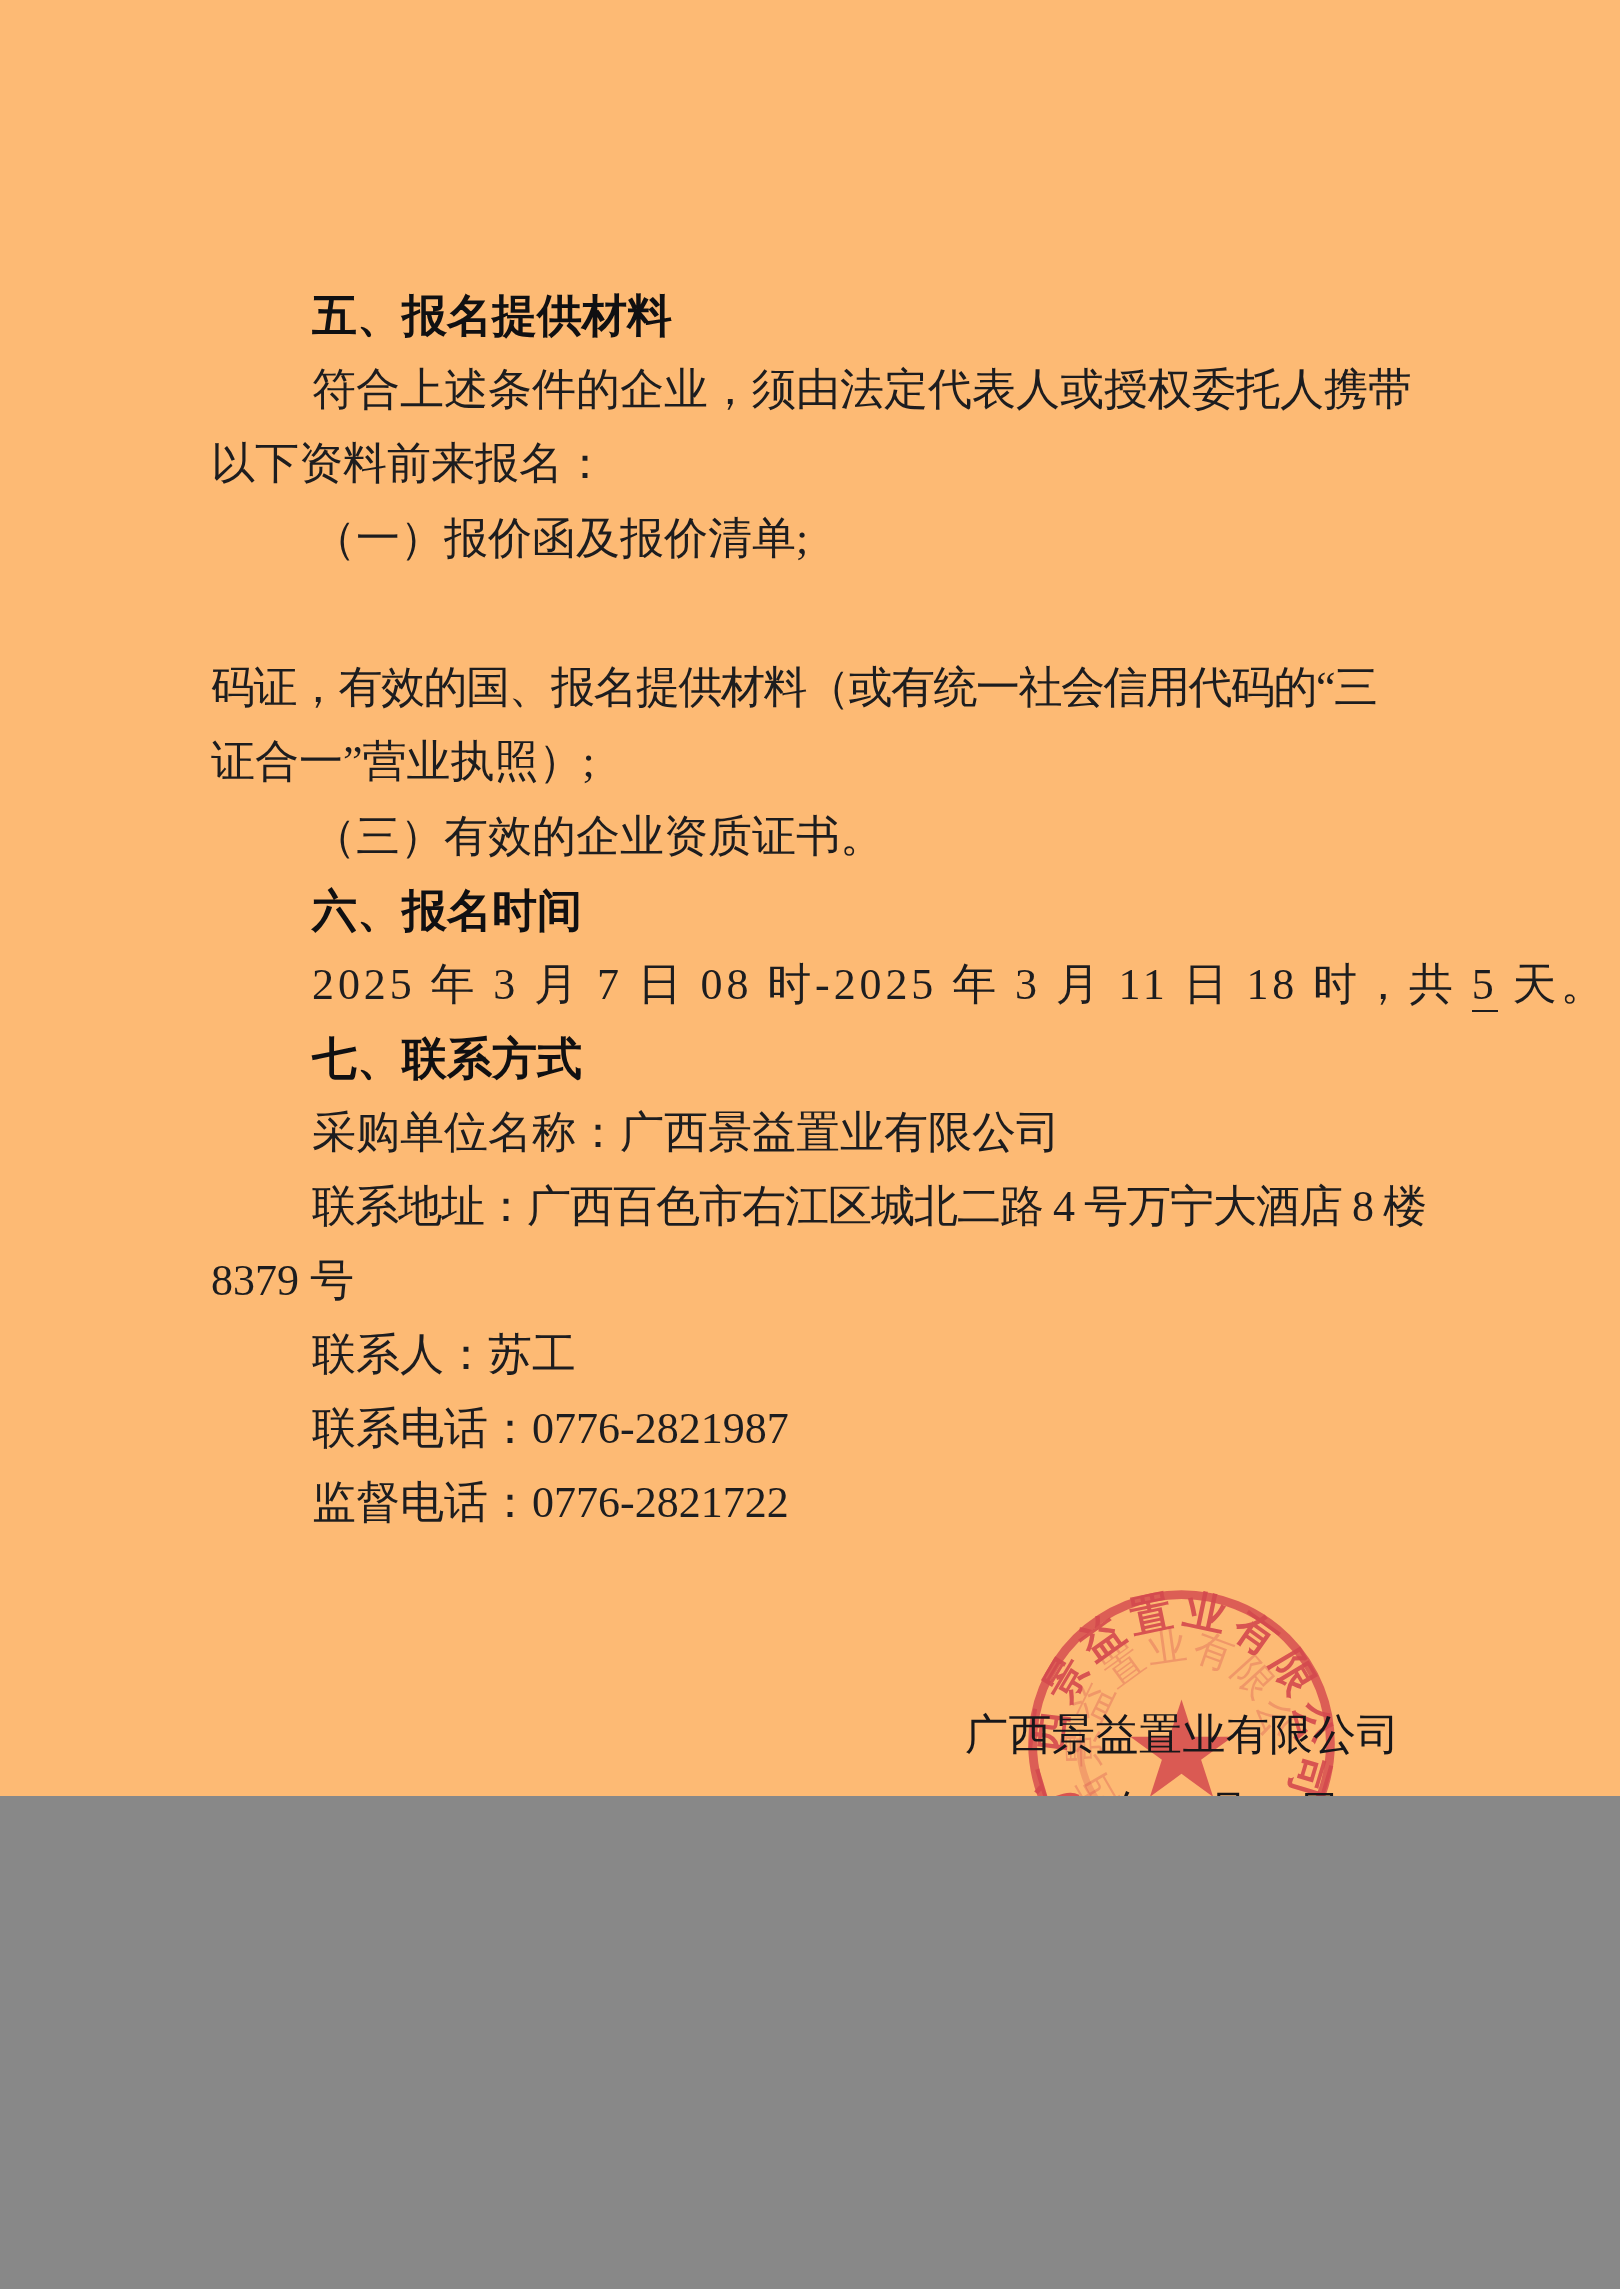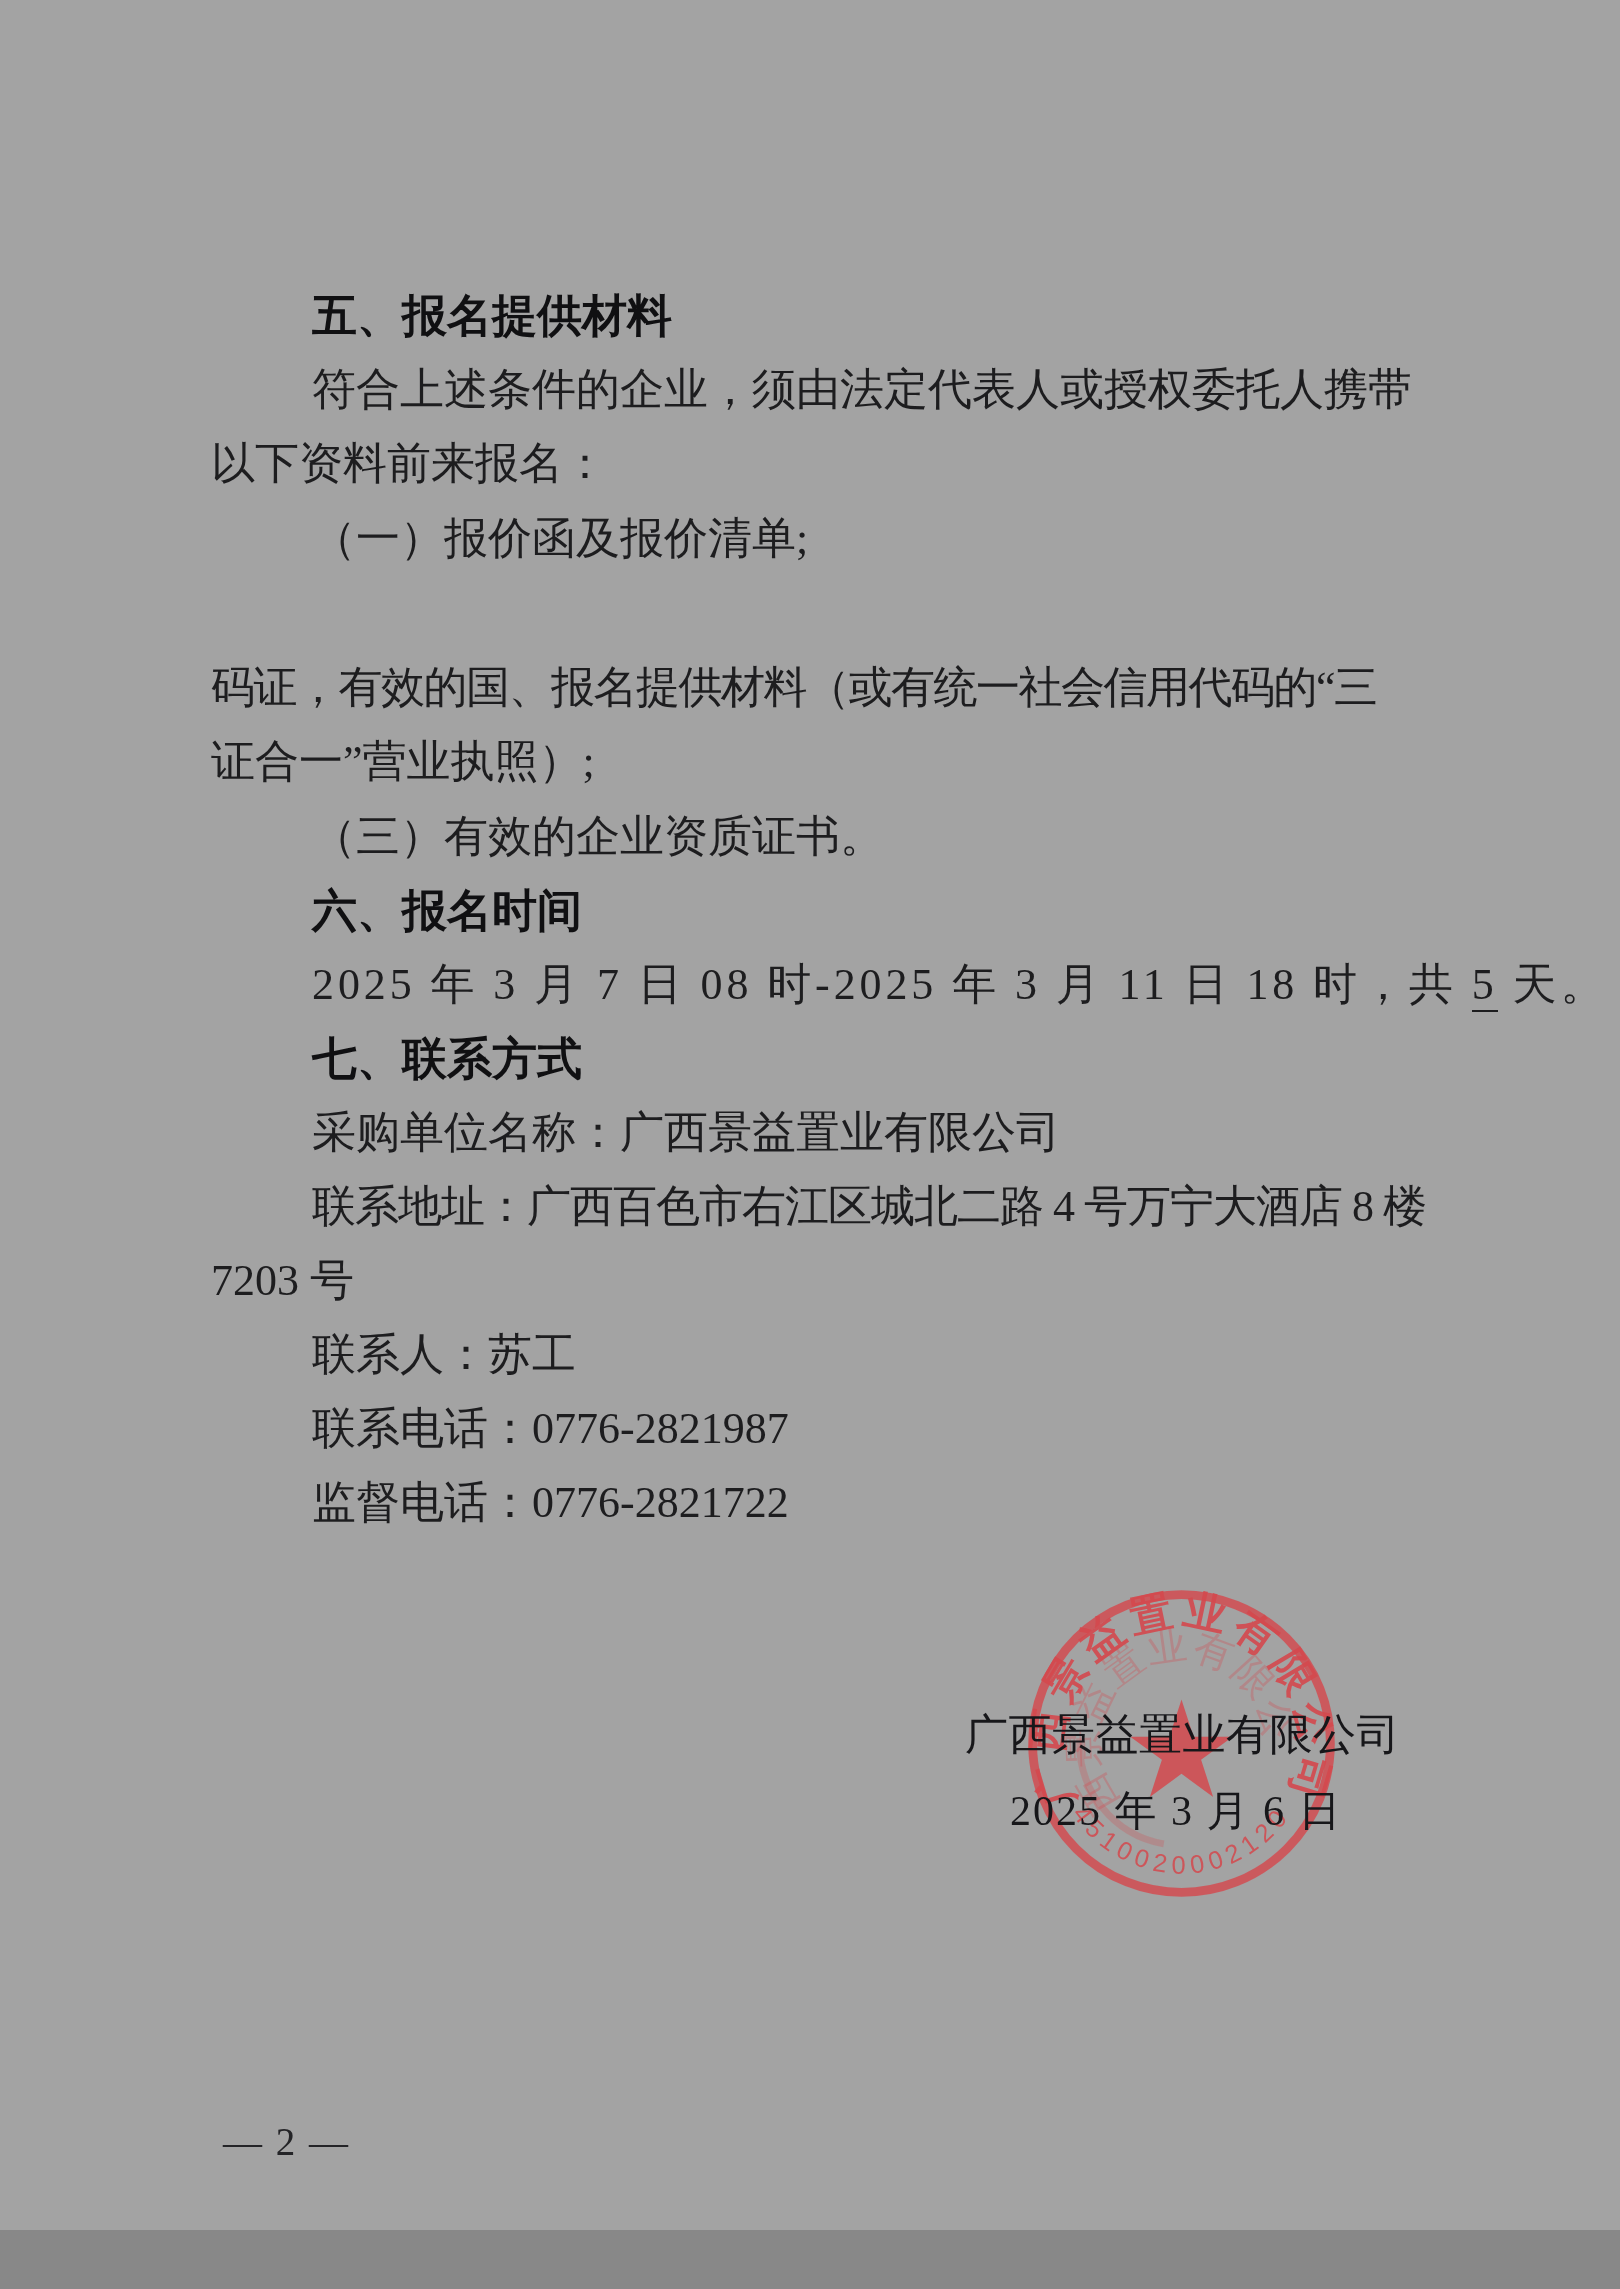--- a/index.html
+++ b/index.html
@@ -1,19 +1,19 @@
 <!DOCTYPE html>
 <html><head>
 <meta charset="utf-8">
 <style>
   html,body{margin:0;padding:0;background:#888;}
   .page{
     position:relative;
-    width:1620px;height:2230px;
-    background:#a3a3a3;
+    width:1620px;height:1796px;
+    background:#fdba74;
     margin:0 auto;
     overflow:hidden;
   }
   .line{
     position:absolute;
     white-space:nowrap;
     font-family:Liberation Serif, serif;
     font-size:44px;
     line-height:1.15;
     color:#1d1d1f;
@@ -68,21 +68,21 @@
   <div class="line ind" style="top:812px">（三）有效的企业资质证书。</div>
 
   <div class="line h ind" style="top:885px">六、报名时间</div>
   <div class="line ind" style="top:960px;letter-spacing:3.9px">
     <span>2025 年 3 月 7 日 08 时-2025 年 3 月 11 日 18 时，共 </span><span class="u">5</span><span> 天。</span>
   </div>
 
   <div class="line h ind" style="top:1033px">七、联系方式</div>
   <div class="line ind" style="top:1108px">采购单位名称：广西景益置业有限公司</div>
   <div class="line ind" style="top:1182px;letter-spacing:-1px">联系地址：广西百色市右江区城北二路 4 号万宁大酒店 8 楼</div>
-  <div class="line flush" style="top:1256px">7203 号</div>
+  <div class="line flush" style="top:1256px">8379 号</div>
   <div class="line ind" style="top:1330px">联系人：苏工</div>
   <div class="line ind" style="top:1404px">联系电话：0776-2821987</div>
   <div class="line ind" style="top:1478px">监督电话：0776-2821722</div>
 
   <svg class="stamp" viewBox="0 0 342 342" aria-hidden="true">
     <defs>
       <path id="arcTop" d="M 66.2 231.5 A 121 121 0 1 1 275.8 231.5" fill="none"></path>
       <path id="arcBottom" d="M 53.6 233.4 A 133 133 0 0 0 288.4 233.4" fill="none"></path>
       <path id="arcInner" d="M 96.5 214 A 86 86 0 1 1 245.5 214" fill="none"></path>
     </defs>

